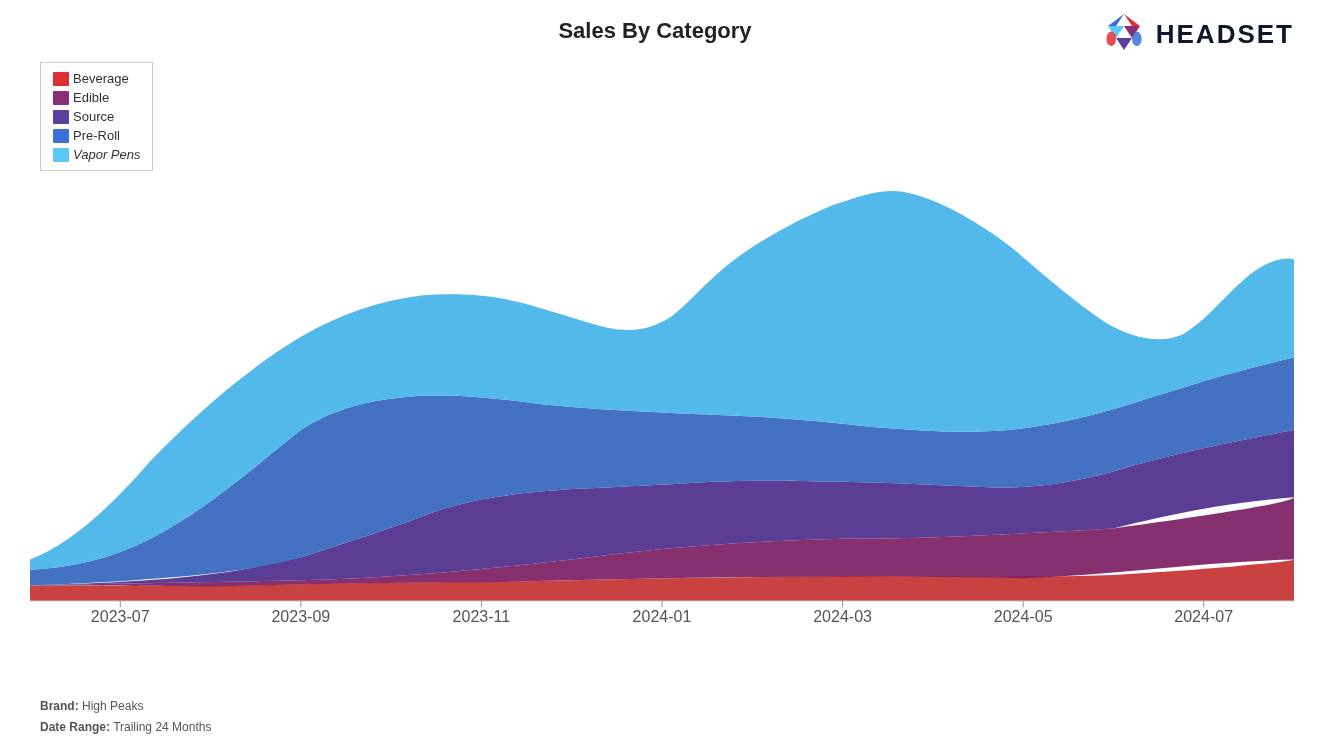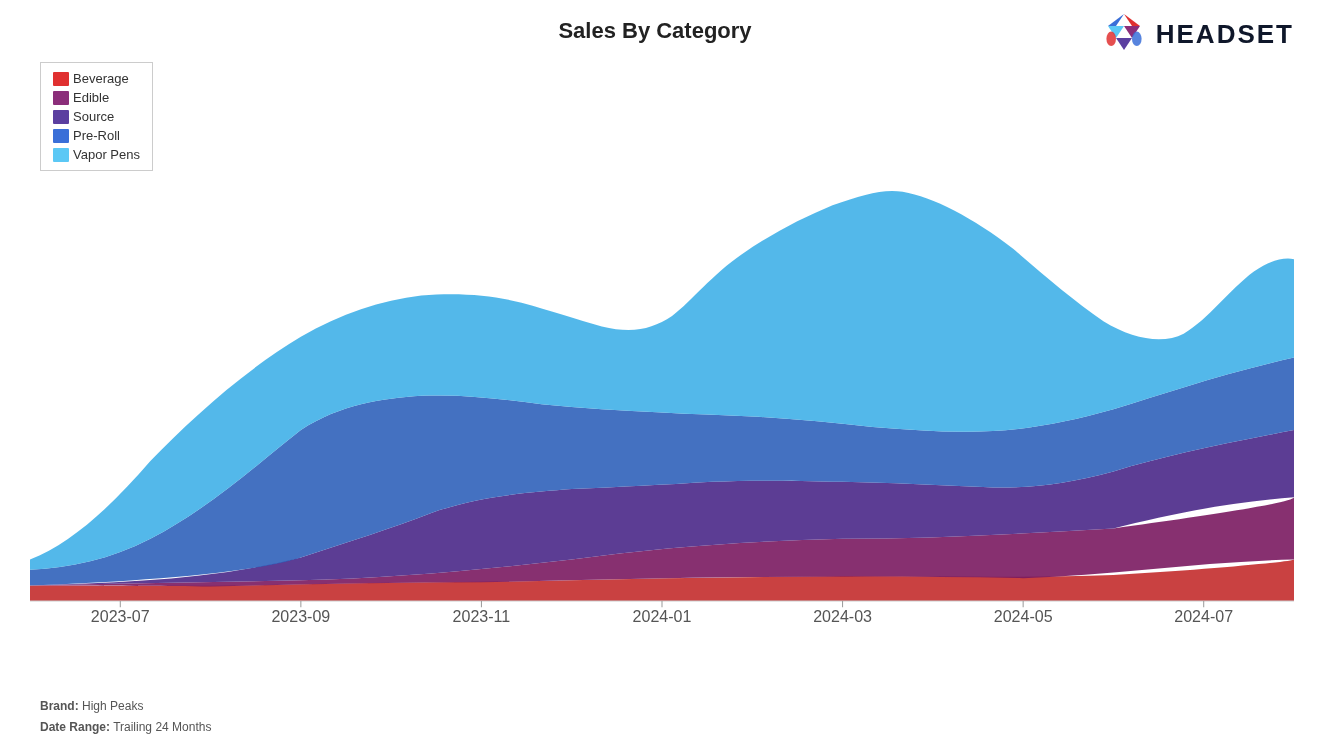--- a/index.html
+++ b/index.html
@@ -59,21 +59,21 @@
       z-index: 10;
     }
     .legend-item {
       display: flex;
       align-items: center;
       gap: 4px;
       margin-bottom: 4px;
       font-size: 13px;
       color: #333;
     }
-    .legend-item:last-child { margin-bottom: 0; }
+    .legend-item:last-child { margin-bottom: 0; font-style: italic; }
     .legend-swatch {
       width: 16px;
       height: 14px;
       display: inline-block;
       border-radius: 1px;
     }
     svg.main-chart {
       width: 100%;
       height: 100%;
       display: block;

